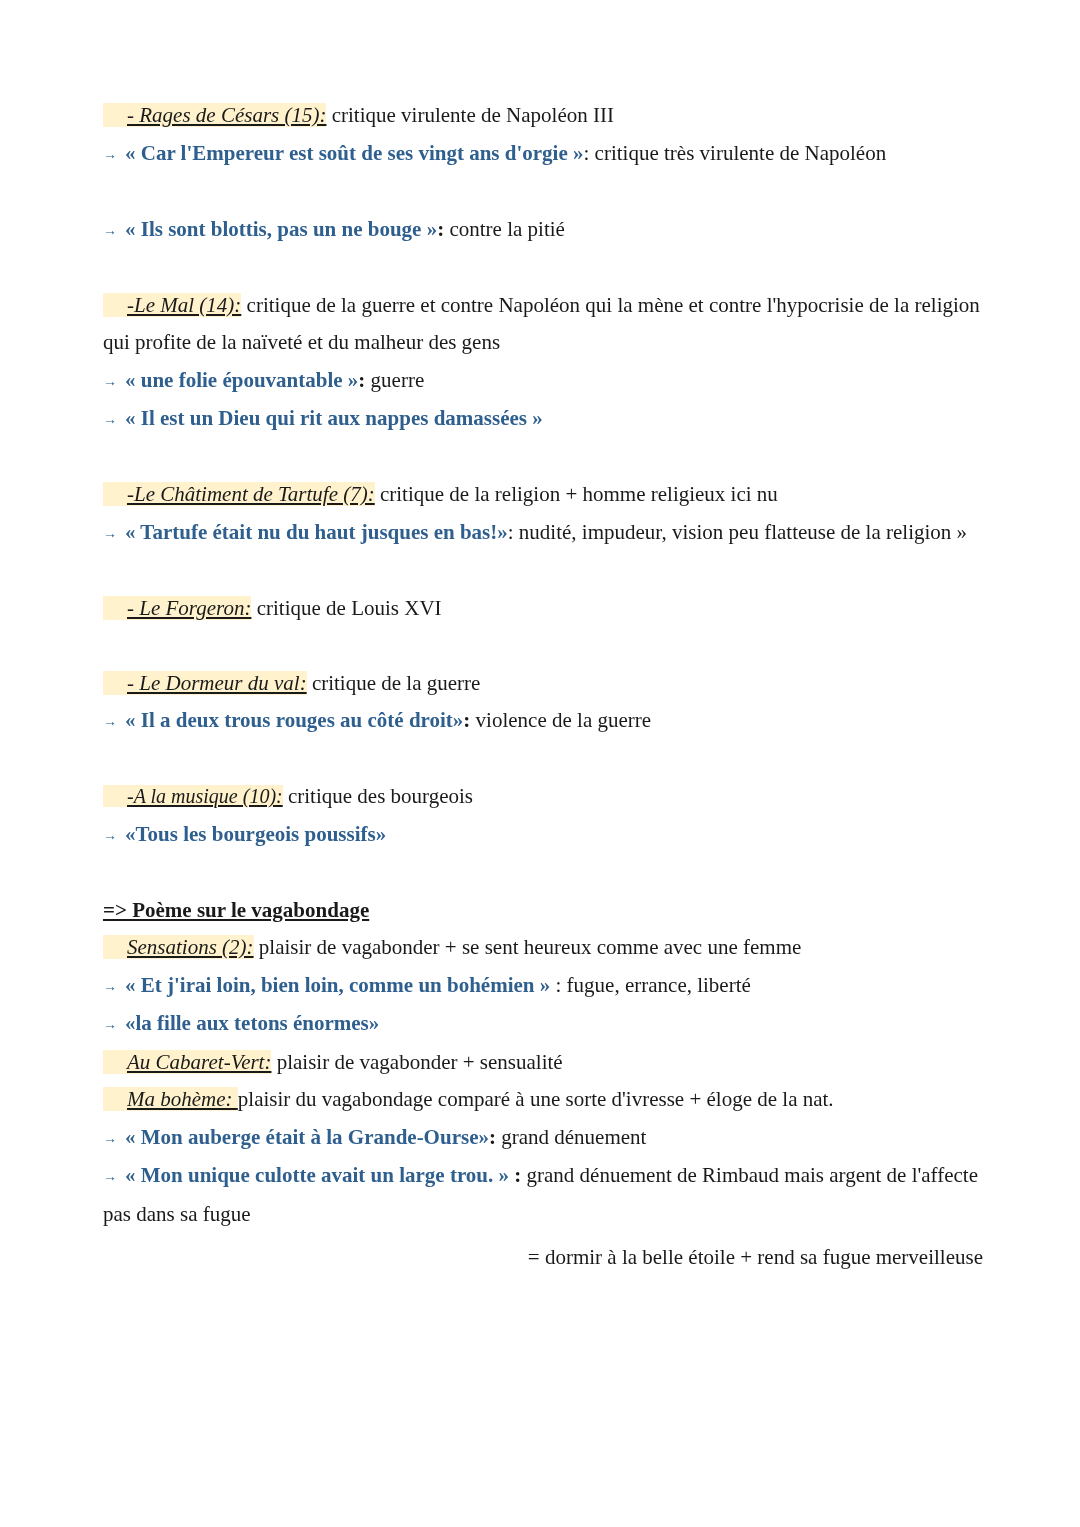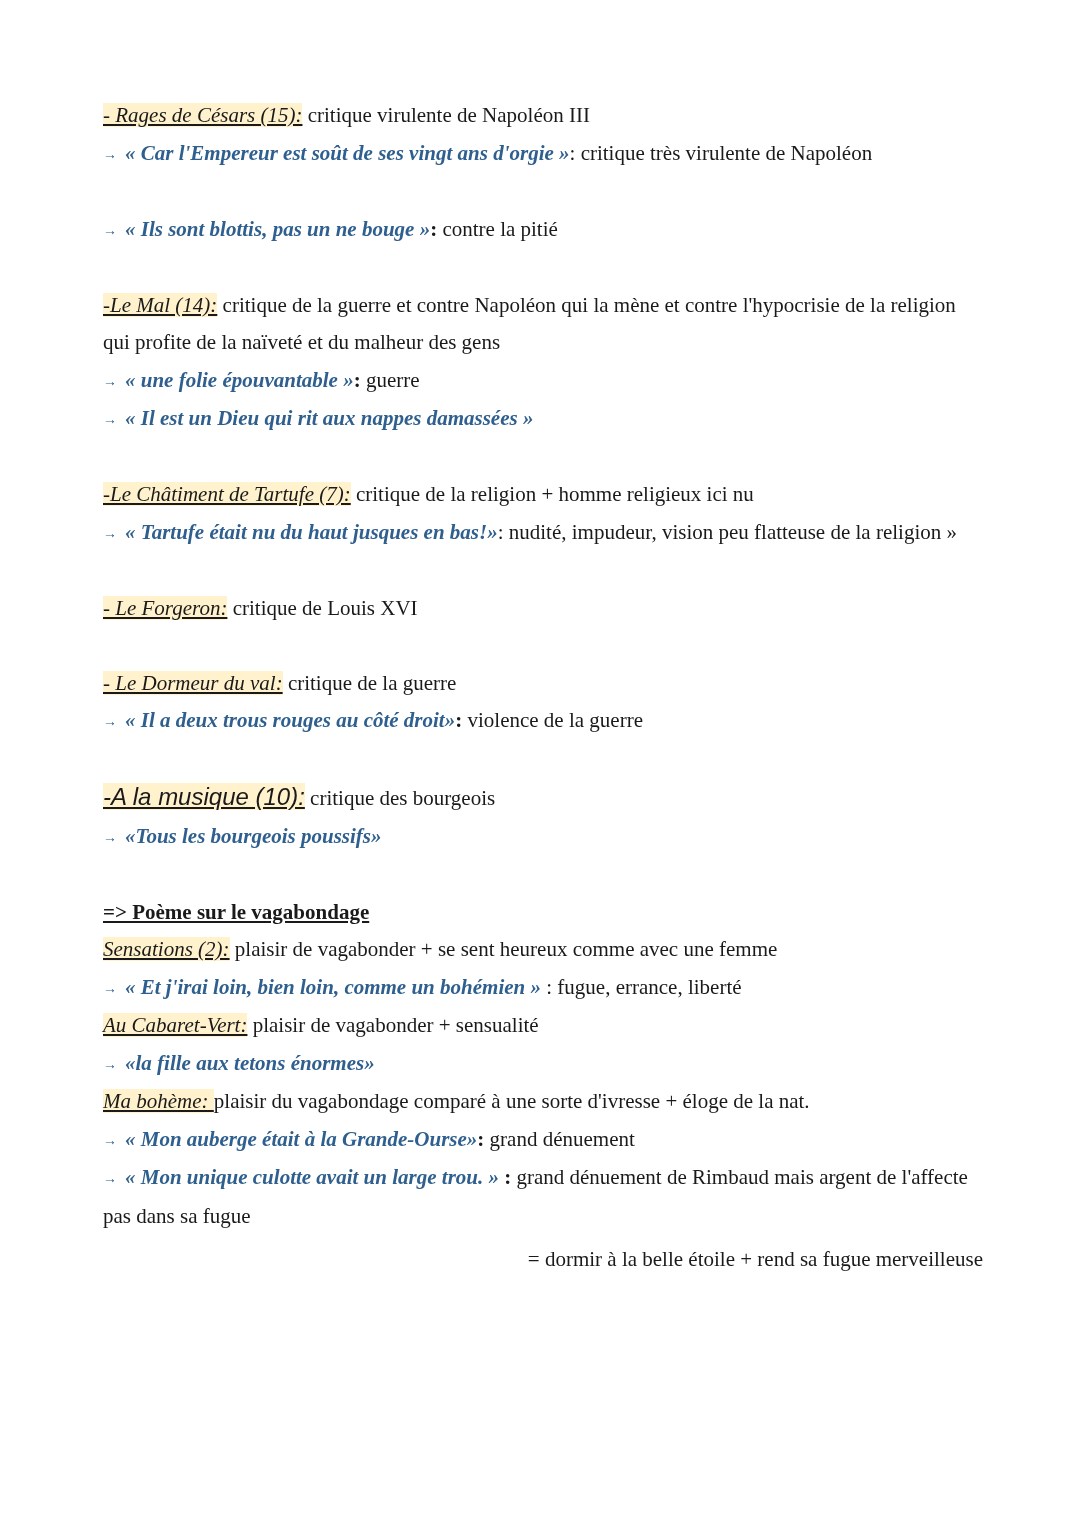--- a/index.html
+++ b/index.html
@@ -29,30 +29,30 @@
     }
     .gap {
       height: 37.5px;
     }
     .title {
       font-style: italic;
       text-decoration: underline;
       text-underline-offset: 2px;
       background: #fff2cc;
       color: #1a1a1a;
+      padding-left: 24px;
     }
     .title.sans {
-      font-family: Liberation Sans, sans-serif;
-      font-size: 24px;
+      font-family: Liberation Serif, serif;
+      font-size: 20px;
       margin-top: 28px;
     }
     .quote {
       font-weight: bold;
       color: #2e5f8e;
-      font-style: italic;
     }
     .colon-bold {
       font-weight: bold;
       color: #1a1a1a;
     }
     .arrow {
       color: #2e5f8e;
       font-size: 14px;
       display: inline-block;
       width: 22px;
@@ -133,24 +133,24 @@
   </div>
 
   <div class="line">
     <span class="title"> Sensations (2):</span><span> plaisir de vagabonder + se sent heureux comme avec une femme</span>
   </div>
   <div class="line">
     <span class="arrow">→</span><span class="quote">« Et j'irai loin, bien loin, comme un bohémien »</span><span> : fugue, errance, liberté</span>
   </div>
 
   <div class="line">
-    <span class="title"> Au Cabaret-Vert:</span><span> plaisir de vagabonder + sensualité</span>
+    <span class="arrow">→</span><span class="quote">«la fille aux tetons énormes»</span>
   </div>
   <div class="line">
-    <span class="arrow">→</span><span class="quote">«la fille aux tetons énormes»</span>
+    <span class="title"> Au Cabaret-Vert:</span><span> plaisir de vagabonder + sensualité</span>
   </div>
 
   <div class="line">
     <span class="title">Ma bohème: </span><span>plaisir du vagabondage comparé à une sorte d'ivresse + éloge de la nat.</span>
   </div>
   <div class="line">
     <span class="arrow">→</span><span class="quote">« Mon auberge était à la Grande-Ourse»</span><span class="colon-bold">:</span><span> grand dénuement</span>
   </div>
   <div class="line">
     <span class="arrow">→</span><span class="quote">« Mon unique culotte avait un large trou. »</span><span class="colon-bold"> :</span><span> grand dénuement de Rimbaud mais argent de l'affecte pas dans sa fugue</span>

